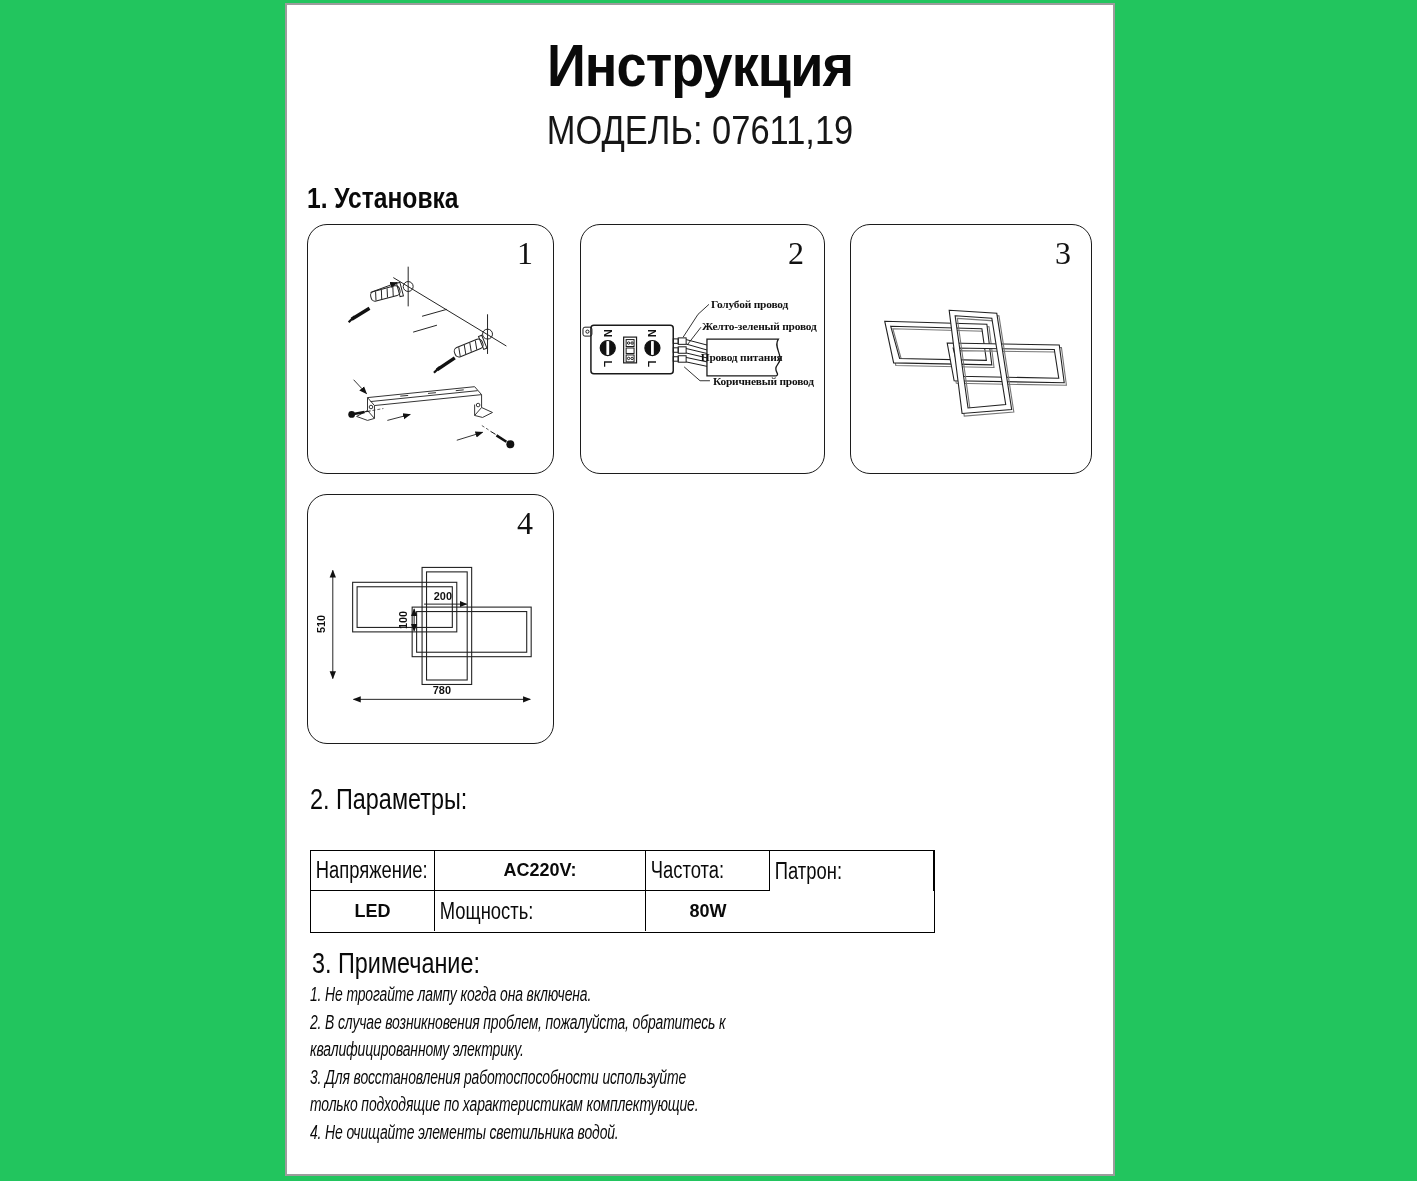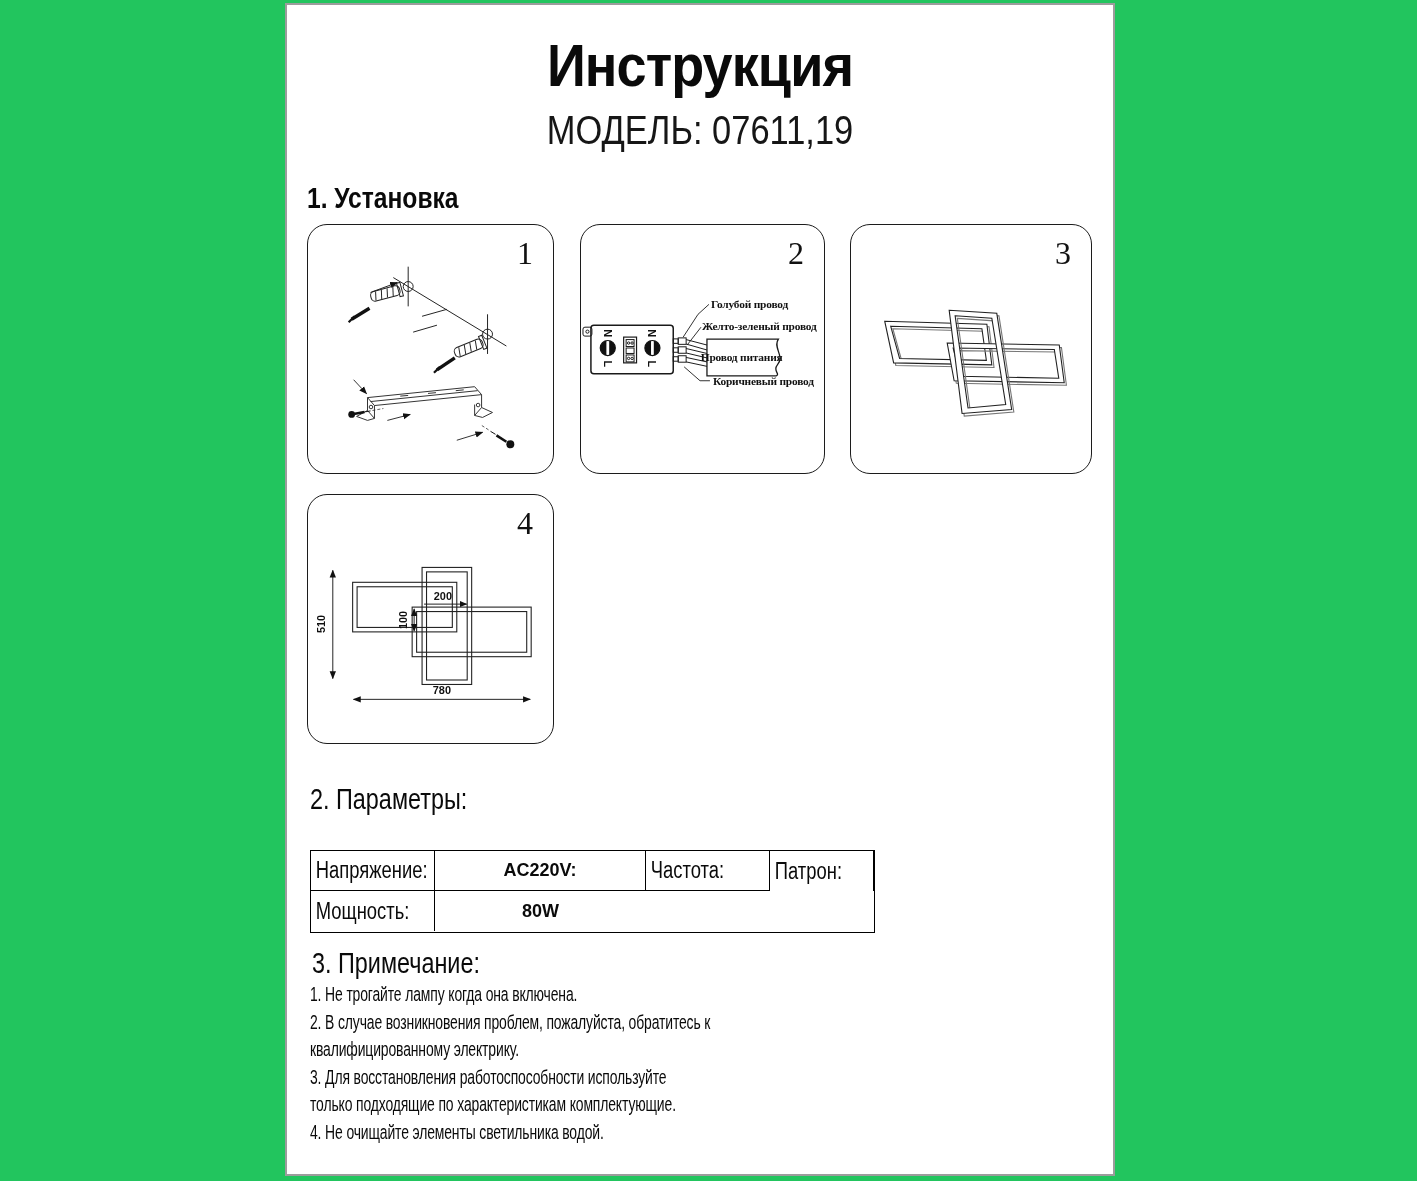--- a/index.html
+++ b/index.html
@@ -36,36 +36,36 @@
   .panel {
     position:absolute; border:1.6px solid #1c1c1c; border-radius:20px; background:#fff;
   }
   .panel svg { position:absolute; left:0; top:0; width:100%; height:100%; }
   .panel-num {
     position:absolute; top:12px; right:20px;
     font-family:"Liberation Serif", serif; font-size:32px; color:#111; line-height:1;
   }
 
   .ptable {
-    left:23px; top:845px; width:565px; height:83px;
+    left:23px; top:845px; width:625px; height:83px;
     border:1.5px solid #000; display:grid;
     grid-template-columns:124px 211px 124px 1fr;
     grid-auto-rows:40px; background:#fff;
   }
   .ptable .cell { border-right:1.5px solid #000; border-bottom:1.5px solid #000;
     display:flex; align-items:center; overflow:hidden; }
   .ptable .cell.lastcol { border-right:none; }
   .ptable .cell.lastrow { border-bottom:none;text-align:right; }
   .cell-label span {
     font-size:23px; padding-left:6px; white-space:nowrap;
     transform:scaleX(.8); transform-origin:left center; display:inline-block;
   }
   .cell-value { justify-content:center; font-weight:700; font-size:18px; }
 
-  .notes { left:23px; top:977px; width:780px; }
+  .notes { left:23px; top:977px; width:780px;font-style:italic; }
   .note-line {
     height:27.5px; font-size:20.5px; white-space:nowrap; letter-spacing:-0.2px;
     transform:scaleX(.68); transform-origin:left top;
   }
 
   .nl-text { font-family:"Liberation Sans", sans-serif; font-size:11px; font-weight:700;
     text-anchor:middle; dominant-baseline:central; fill:#111; }
   .wirelabel { font-family:"Liberation Serif", serif; font-size:11.5px; font-weight:700;
     fill:#111; letter-spacing:-0.2px; }
   .dimlabel { font-family:"Liberation Sans", sans-serif; font-size:11px; font-weight:700;
@@ -263,20 +263,21 @@
       <div class="cell cell-label">
         <span>Напряжение:</span>
       </div>
       <div class="cell cell-value">AC220V:</div>
       <div class="cell cell-label">
         <span>Частота:</span>
       </div>
       <div class="cell cell-label lastrow">
         <span>Патрон:</span>
       </div>
+      <div class="cell cell-value lastrow">LED</div>
       <div class="cell cell-label lastrow">
         <span>Мощность:</span>
       </div>
       <div class="cell cell-value lastcol lastrow">80W</div>
     </div>
 
     <div class="abs h-sec" style="left:25px; top:941px;">3. Примечание:</div>
 
     <div class="abs notes">
       <div class="note-line">1. Не трогайте лампу когда она включена.</div>

